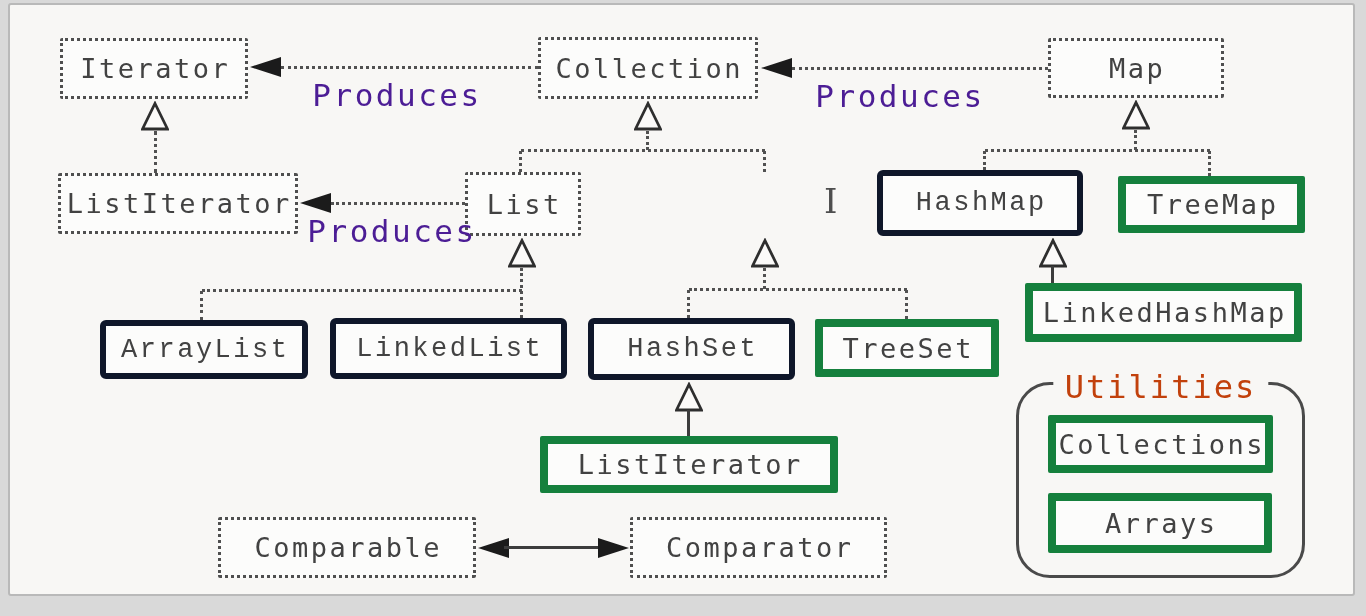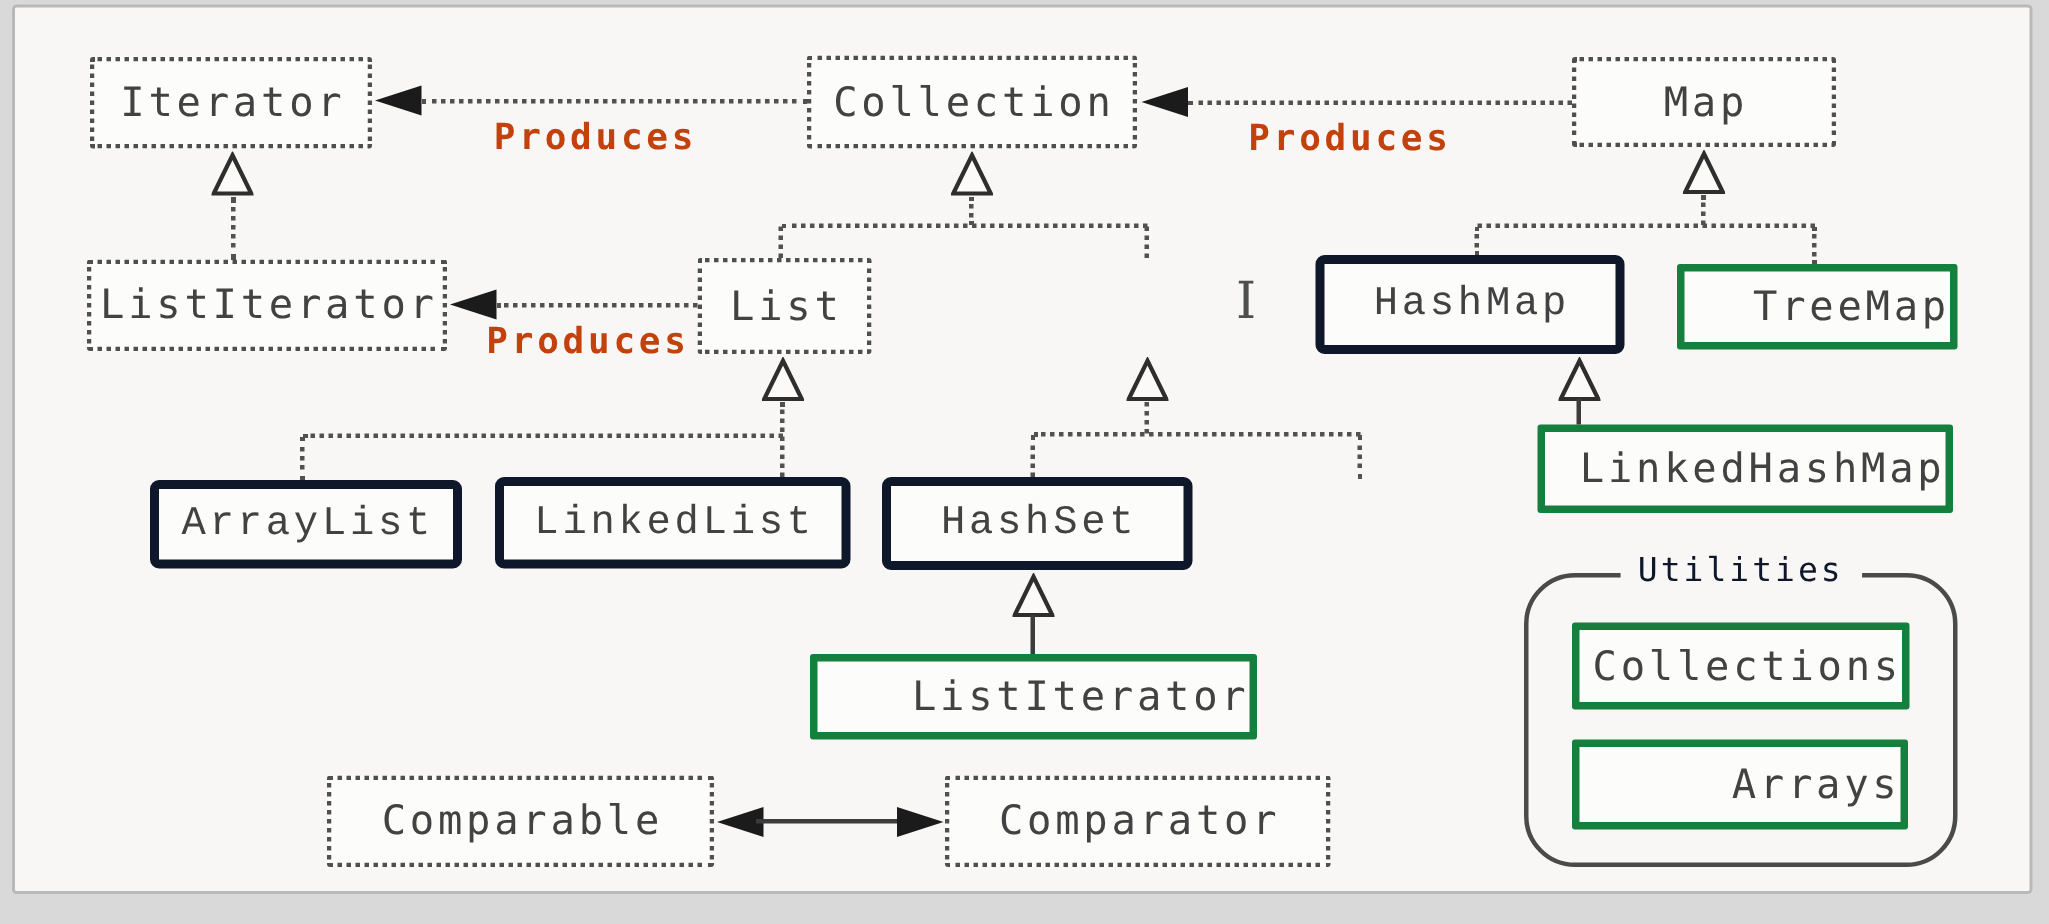--- a/index.html
+++ b/index.html
@@ -13,28 +13,28 @@
     background:#f8f7f5;border:2px solid #b9b9b9;border-radius:3px;
     box-sizing:border-box;
   }
   #canvas{position:absolute;left:0;top:0;width:1366px;height:616px;}
   .box{
     position:absolute;box-sizing:border-box;background:#fcfcfb;
     display:flex;align-items:center;justify-content:center;
   }
   .dashed{border:3px dotted #4f4f4f;border-radius:2px;}
   .bold{border:6px solid #0f172a;border-radius:6px;font-family:Liberation Mono, monospace;}
-  .thin{border:5px solid #15803d;border-radius:2px;justify-content:flex-end;}
+  .thin{border:8px solid #15803d;border-radius:2px;}
   .lbl{
     font-size:27px;color:#424242;letter-spacing:2.5px;white-space:nowrap;
     text-indent:2.5px; 
   }
   .produces{
-    position:absolute;font-size:24px;color:#c2410c;letter-spacing:2.5px;
-    transform:translateX(-50%);white-space:nowrap;font-weight:bold;
+    position:absolute;font-size:31px;color:#4c1d95;letter-spacing:2.5px;
+    transform:translateX(-50%);white-space:nowrap;
   }
   .dotv{position:absolute;width:0;border-left:3px dotted #515151;}
   .doth{position:absolute;height:0;border-top:3px dotted #515151;}
   .solv{position:absolute;width:0;border-left:3px solid #3c3c3c;}
   .solh{position:absolute;height:0;border-top:3px solid #3c3c3c;}
   .tri{position:absolute;width:28px;height:30px;line-height:0;}
   .ah-left{
     position:absolute;width:0;height:0;
     border-top:10px solid transparent;border-bottom:10px solid transparent;
     border-right:31px solid #1b1b1b;
@@ -43,21 +43,21 @@
     position:absolute;width:0;height:0;
     border-top:10px solid transparent;border-bottom:10px solid transparent;
     border-left:31px solid #1b1b1b;
   }
   #util{
     position:absolute;left:1016px;top:382px;width:289px;height:196px;
     border:3.5px solid #4a4a4a;border-radius:34px;box-sizing:border-box;
   }
   #util-label{
     position:absolute;left:50%;top:-17px;transform:translateX(-50%);
-    background:#f8f7f5;padding:0 12px;font-size:22px;color:#0f172a;
+    background:#f8f7f5;padding:0 12px;font-size:32px;color:#c2410c;
     letter-spacing:2px;white-space:nowrap;
   }
   .ibeam{
     position:absolute;left:824px;top:184px;
     font-family:"DejaVu Serif","Liberation Serif",serif;
     font-size:34px;color:#4e4e4e;line-height:1;
   }
 </style>
 </head>
 <body>
@@ -96,20 +96,23 @@
   <div class="box bold" style="left:330px;top:318px;width:237px;height:61px">
     <span class="lbl">LinkedList</span>
   </div>
   <div class="box bold" style="left:588px;top:318px;width:207px;height:62px">
     <span class="lbl">HashSet</span>
   </div>
 
   <div class="box thin" style="left:1118px;top:176px;width:187px;height:57px">
     <span class="lbl">TreeMap</span>
   </div>
+  <div class="box thin" style="left:815px;top:319px;width:184px;height:58px">
+    <span class="lbl">TreeSet</span>
+  </div>
   <div class="box thin" style="left:1025px;top:283px;width:277px;height:59px">
     <span class="lbl">LinkedHashMap</span>
   </div>
   <div class="box thin" style="left:540px;top:436px;width:298px;height:57px">
     <span class="lbl">ListIterator</span>
   </div>
 
   <div id="util">
     <div id="util-label">Utilities</div>
   </div>

